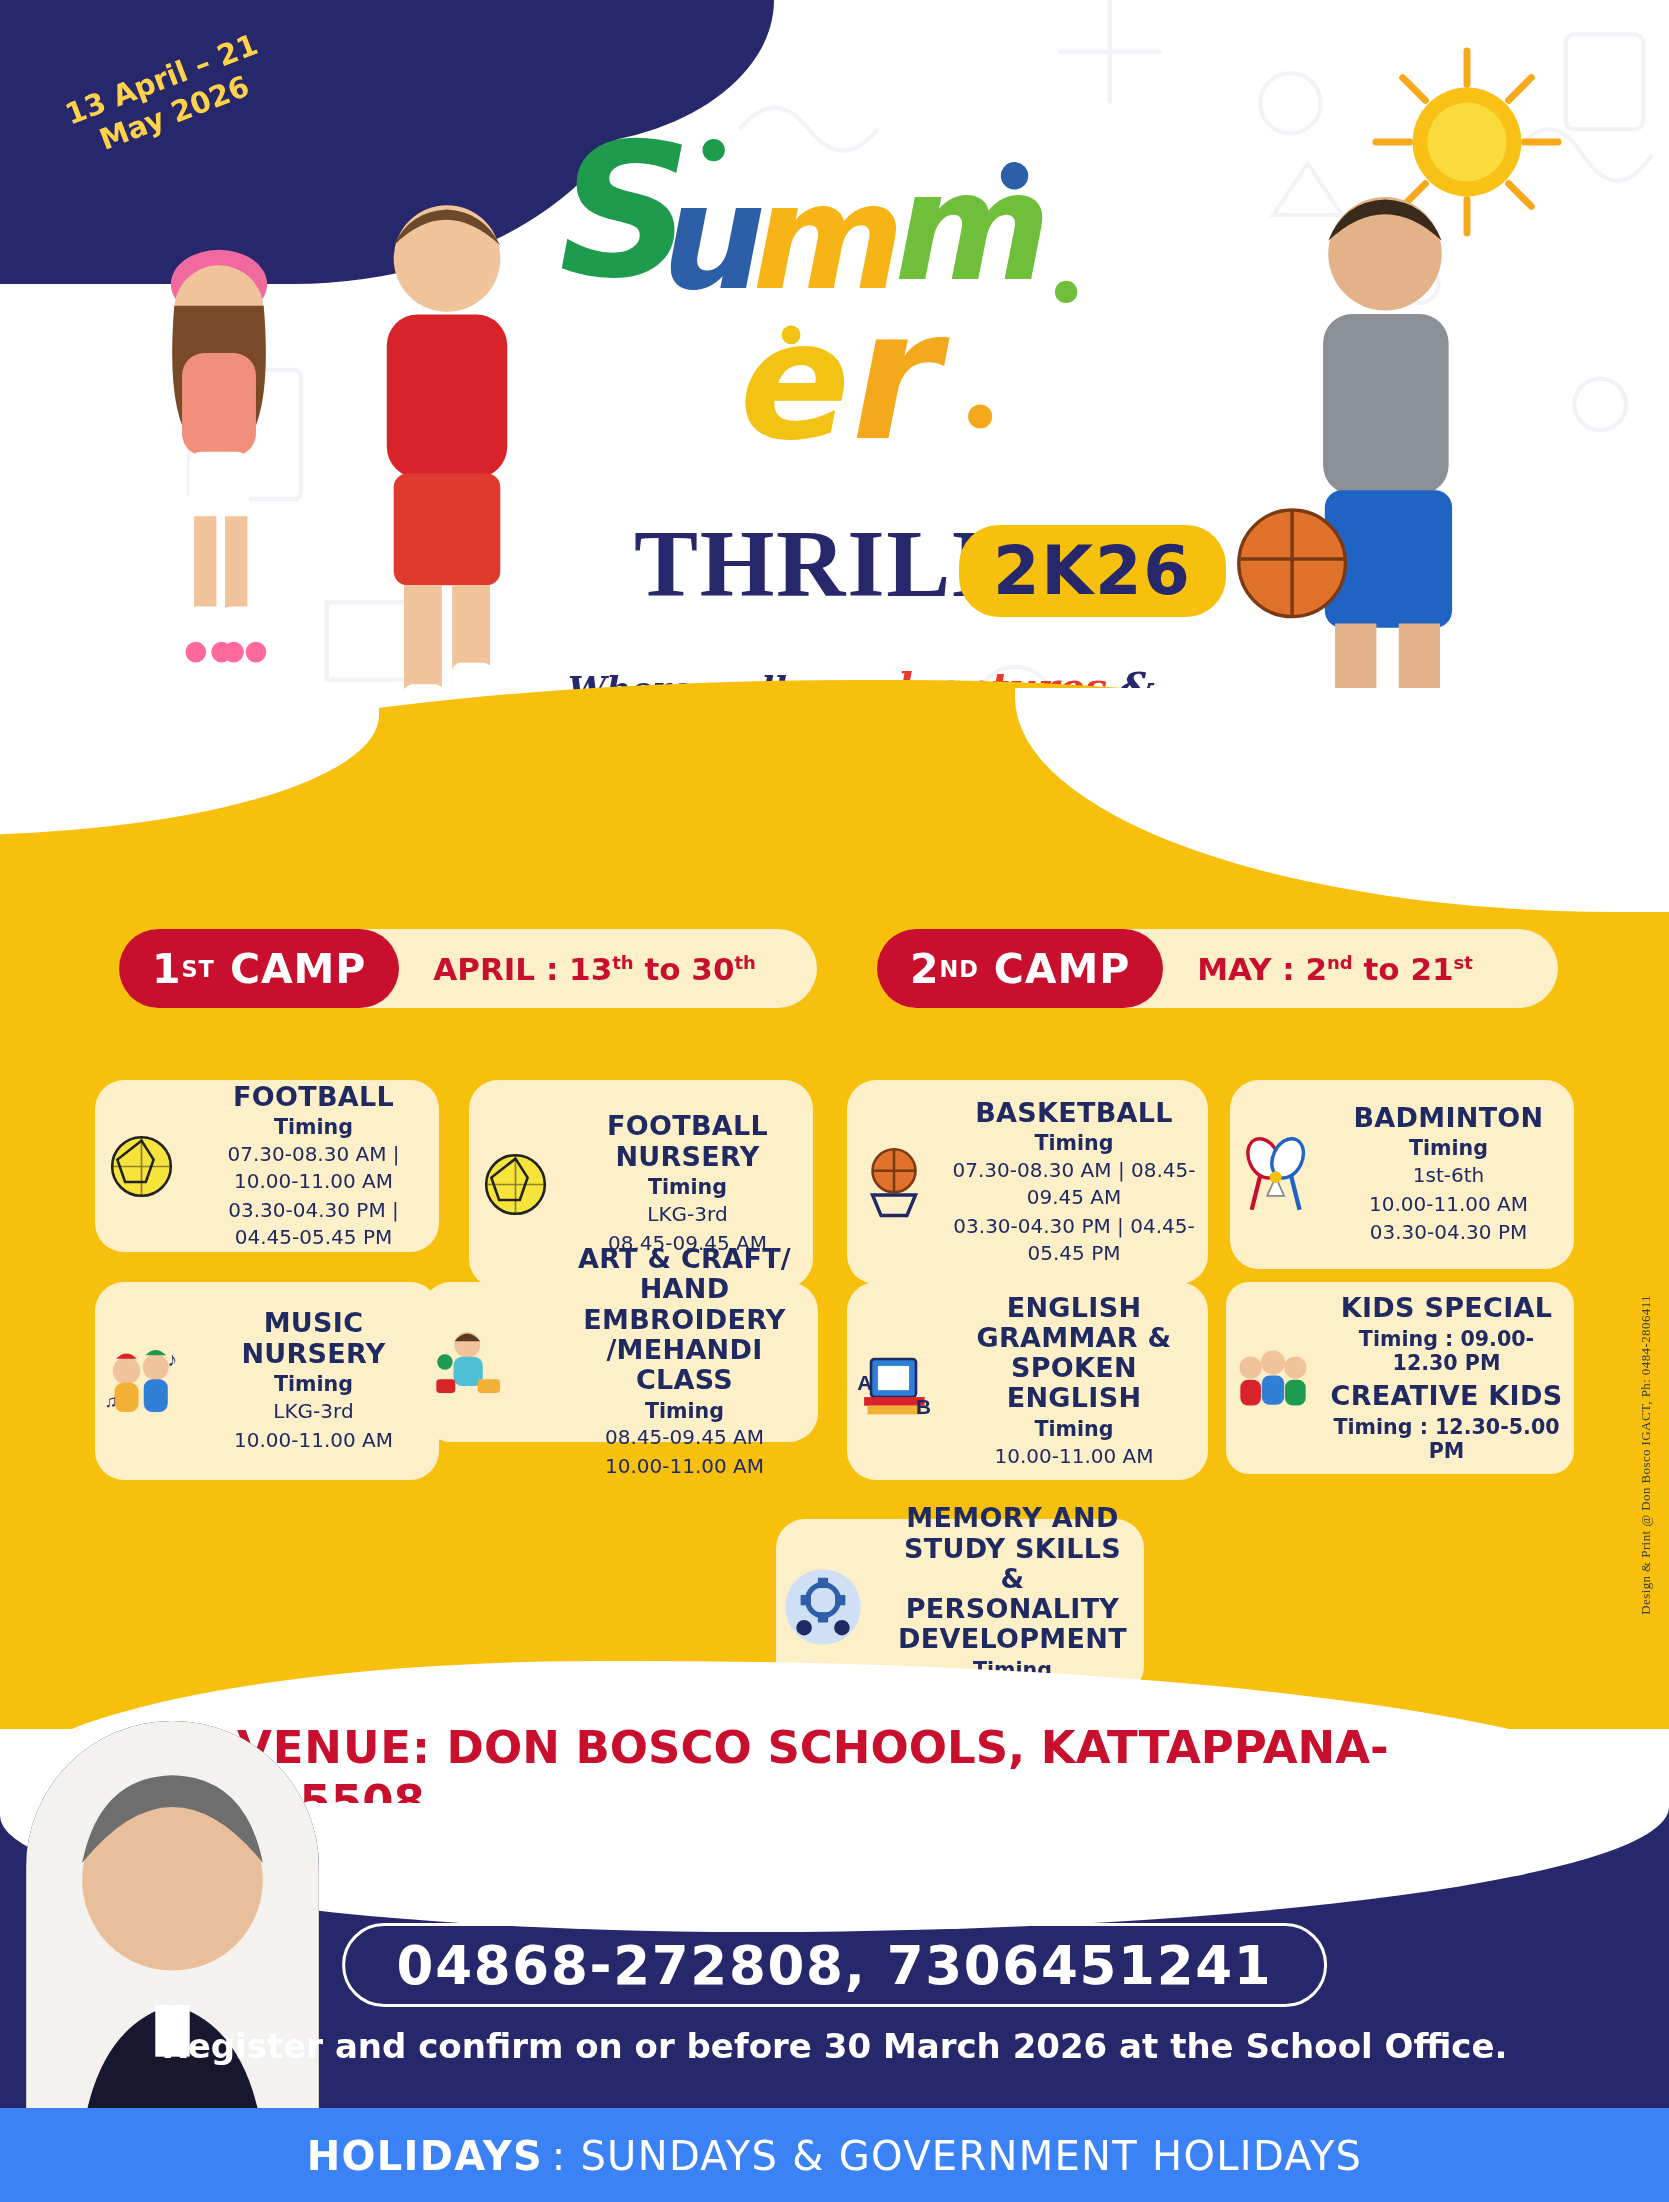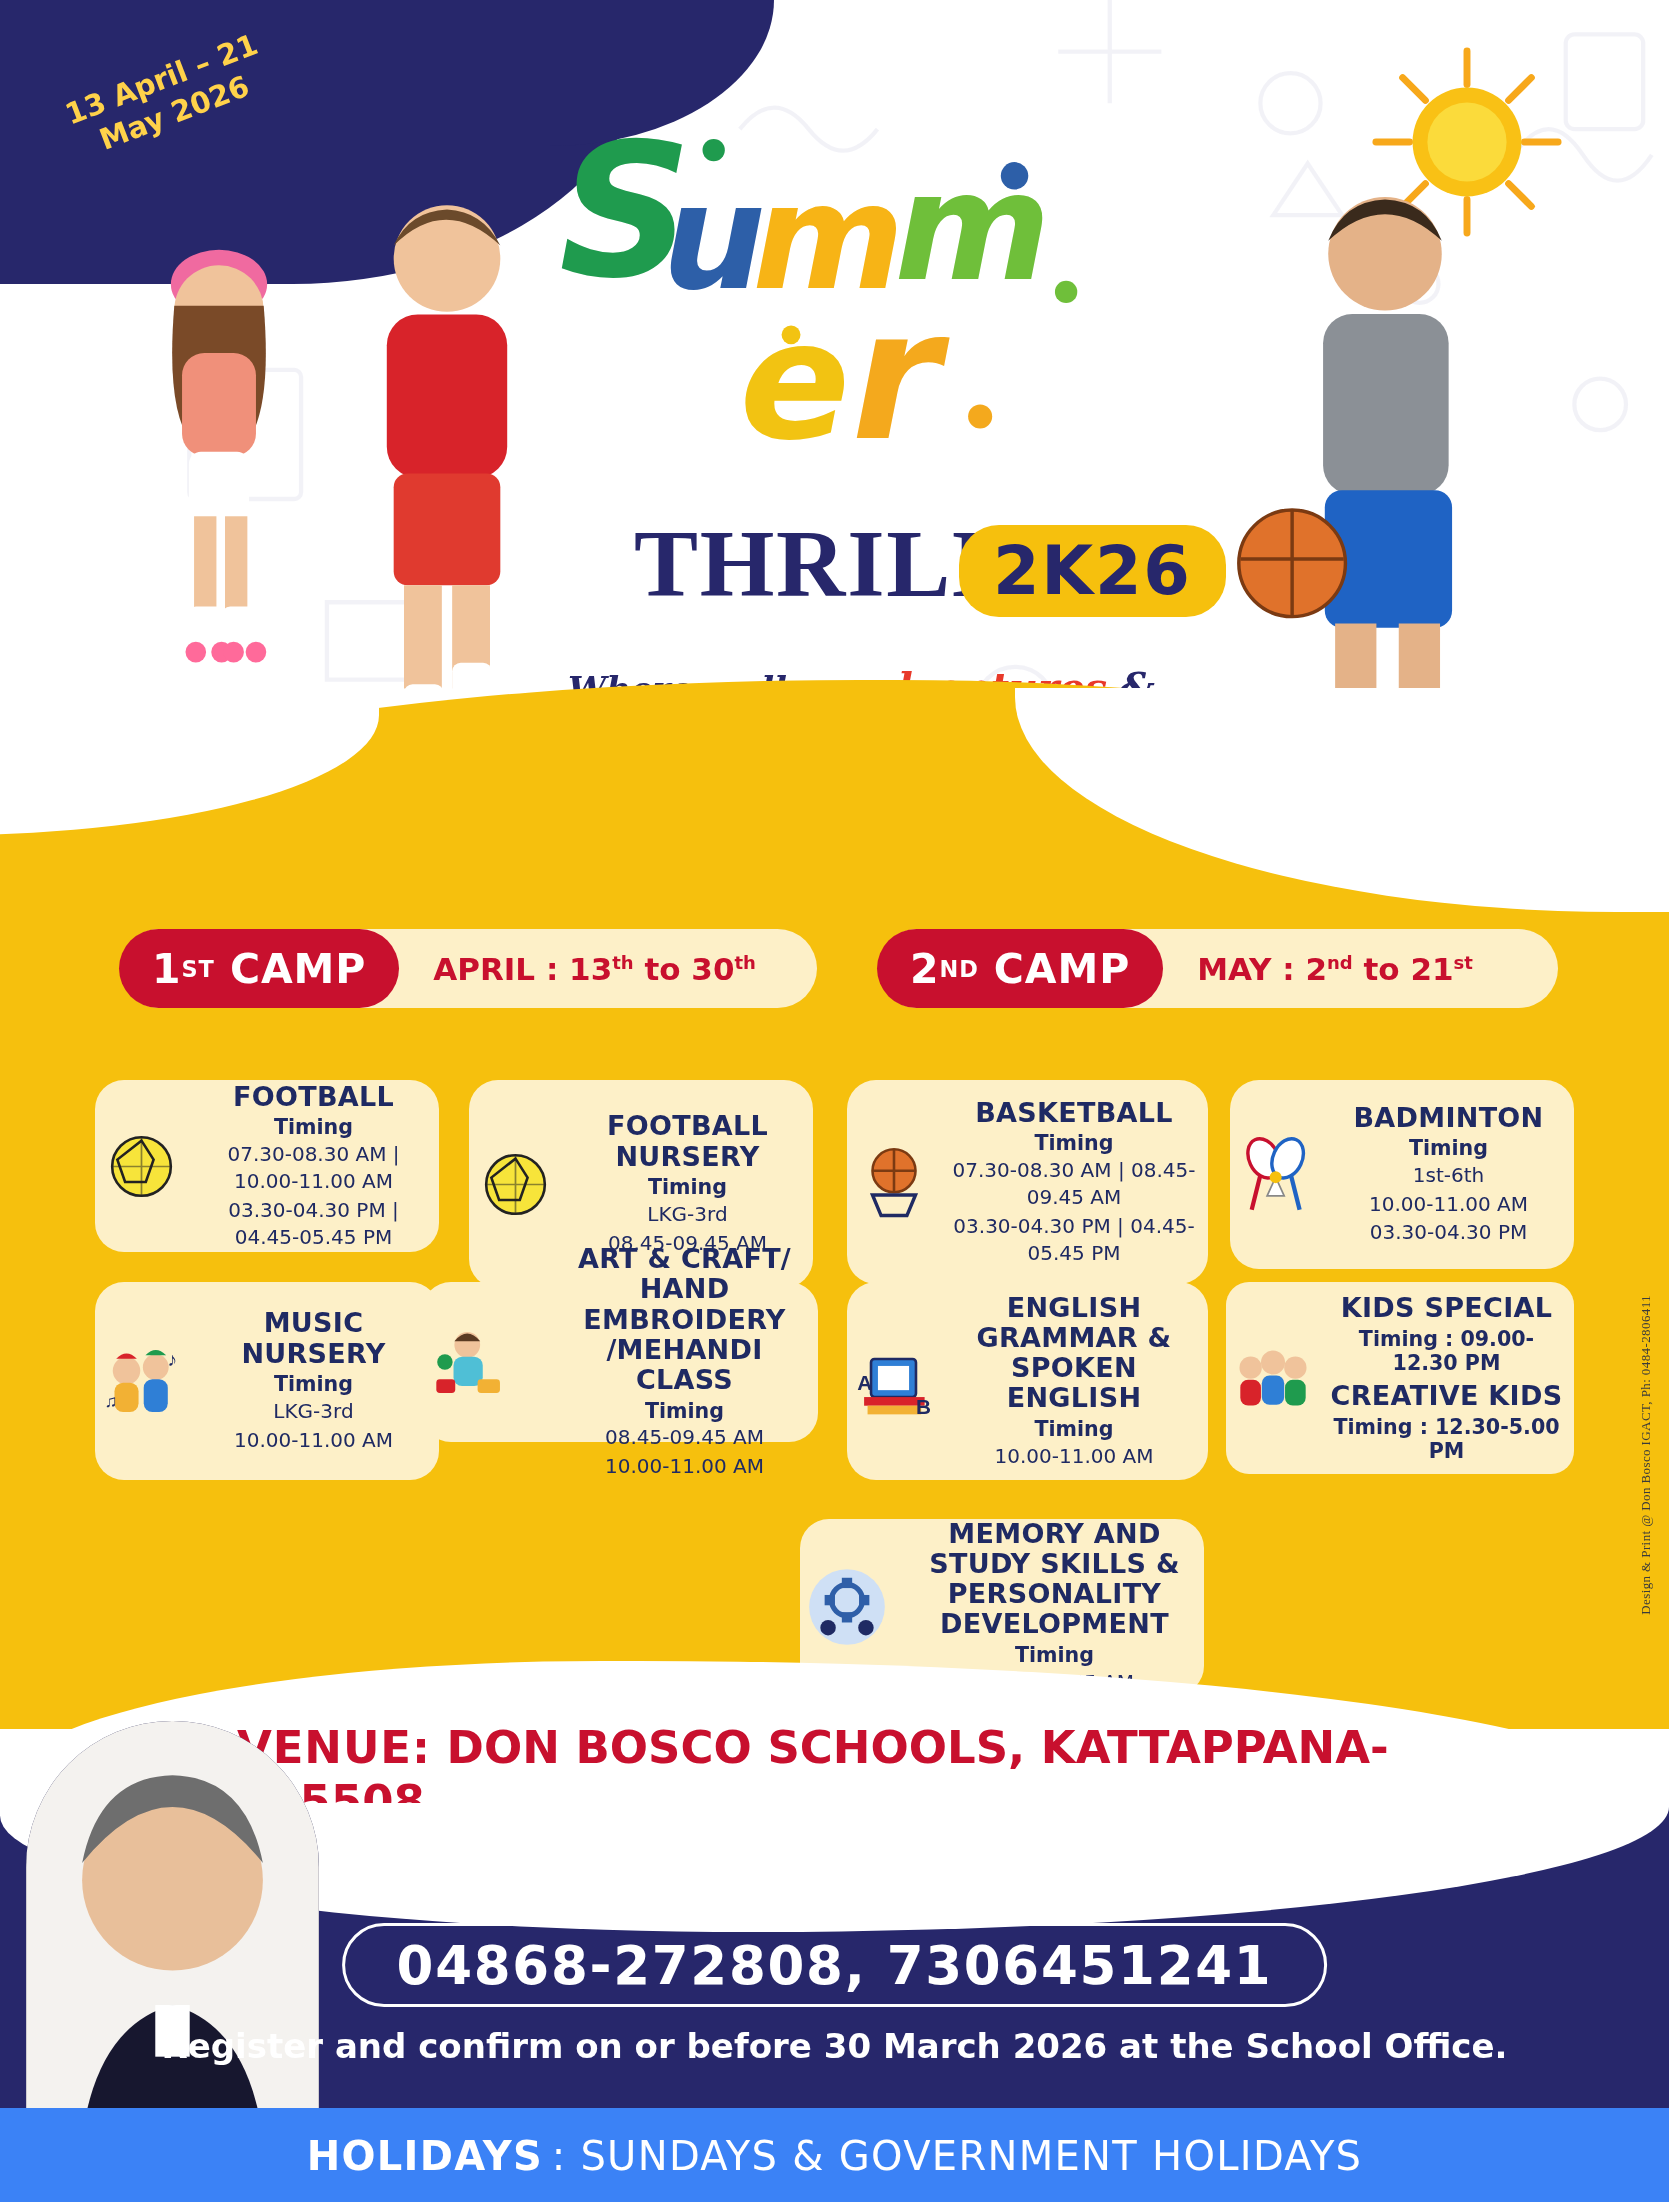--- a/index.html
+++ b/index.html
@@ -450,21 +450,21 @@
       </svg>
     </div>
     <div class="txt">
       <div class="title">KIDS SPECIAL</div>
       <div class="sub">Timing : 09.00-12.30 PM</div>
       <div class="title" style="margin-top:6.9px">CREATIVE KIDS</div>
       <div class="sub">Timing : 12.30-5.00 PM</div>
     </div>
   </div>
 
-  <div class="card" style="left:800px;top:1519px;width:404px;height:176px;gap:12px;">
+  <div class="card" style="left:776px;top:1519px;width:368px;height:176px;gap:12px;">
     <div class="icon-box">
       <svg width="86" height="86" viewBox="0 0 100 100">
         <circle cx="50" cy="50" r="44" fill="#cfe0f5"></circle>
         <circle cx="50" cy="42" r="18" fill="none" stroke="#2f5fa8" stroke-width="6"></circle>
         <rect x="44" y="16" width="12" height="12" fill="#2f5fa8"></rect>
         <rect x="44" y="56" width="12" height="12" fill="#2f5fa8"></rect>
         <rect x="24" y="36" width="12" height="12" fill="#2f5fa8"></rect>
         <rect x="64" y="36" width="12" height="12" fill="#2f5fa8"></rect>
         <circle cx="28" cy="74" r="9" fill="#1f2a63"></circle>
           <circle cx="72" cy="74" r="9" fill="#1f2a63"></circle>

